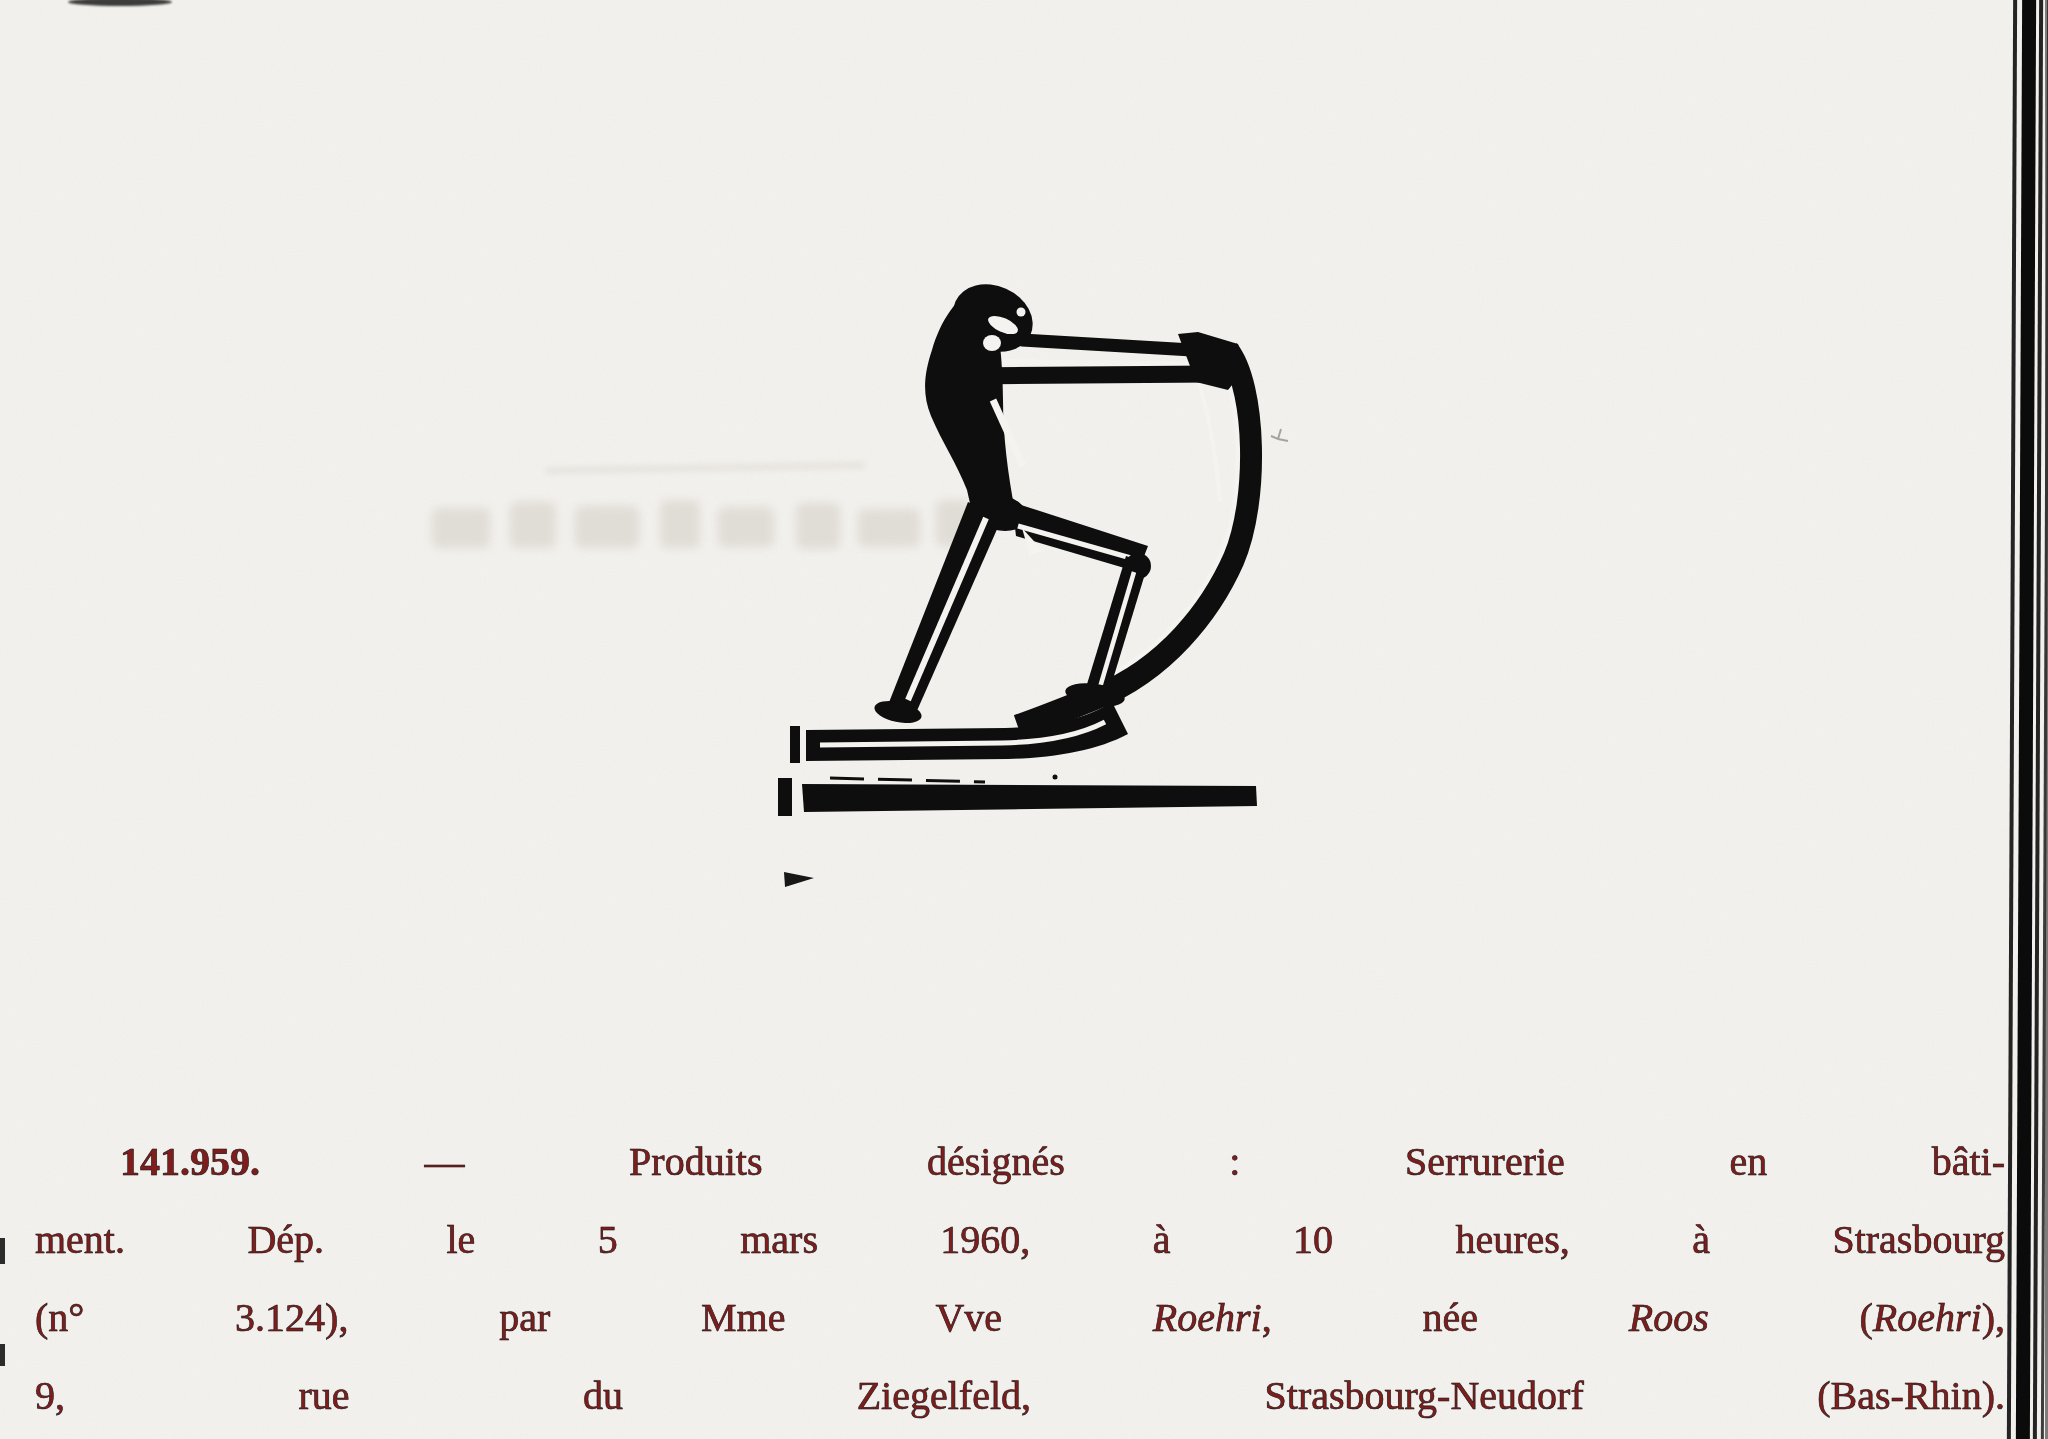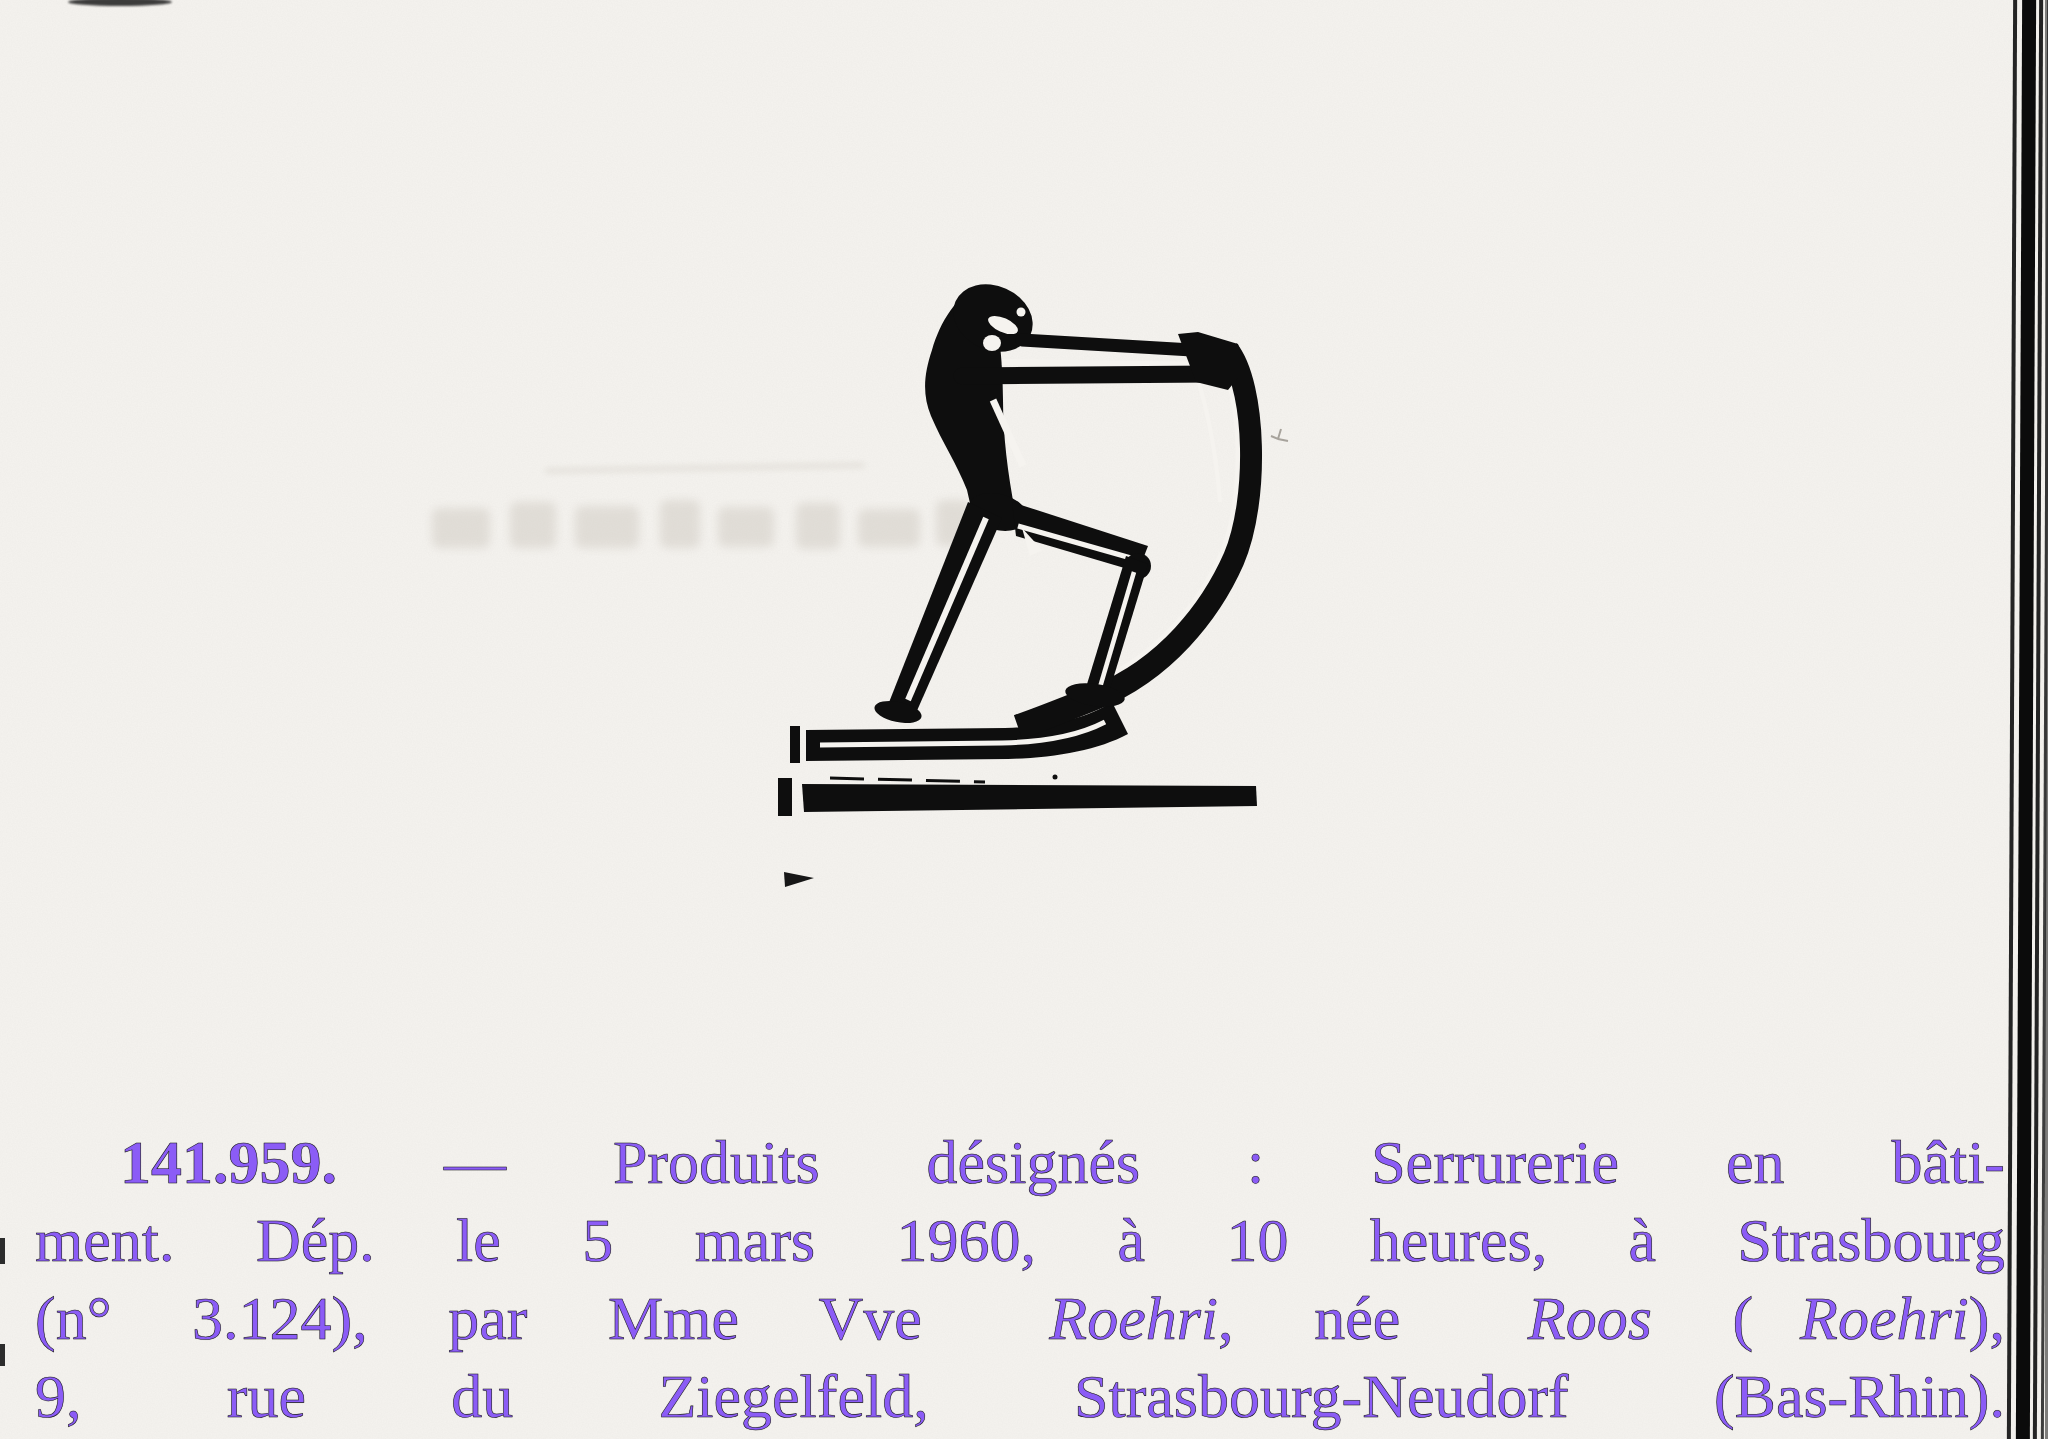--- a/index.html
+++ b/index.html
@@ -26,28 +26,28 @@
     transform:rotate(0.25deg);transform-origin:50% 50%;}
   .edge-rules .r{position:absolute;top:0;bottom:0;}
   .r1{left:6px;width:4px;background:#242424;}
   .r2{left:15px;width:14px;background:#0b0b0b;}
   .r3{left:32px;width:4px;background:#242424;}
   .r4{left:40px;width:3px;background:#3d3d3d;}
   .edge-sliver{position:absolute;right:0;top:0;width:3px;height:100%;background:#303030;opacity:.6;}
   
   .text-block{
     position:absolute;left:35px;top:1123px;width:1970px;
-    font-size:62px;line-height:78px;color:#8b5cf6;
+    font-size:40px;line-height:78px;color:#7f1d1d;
     -webkit-text-stroke:0.55px #161616;
     text-shadow:0 0 1px rgba(20,20,20,.35);
   }
   .text-line{text-align:justify;text-align-last:justify;}
   .text-line.indent{padding-left:85px;}
   .seg-b{font-weight:bold;}
-  .seg-i{font-style:italic;margin-left:47px;}
+  .seg-i{font-style:italic;}
 </style>
 </head>
 <body>
 
 <div class="page">
 
   <svg class="noise-svg" width="2048" height="1439" aria-hidden="true">
     <filter id="grain">
       <feTurbulence type="fractalNoise" baseFrequency="0.8" numOctaves="2" seed="7" stitchTiles="stitch"></feTurbulence>
       <feColorMatrix type="matrix" values="0 0 0 0 0.45  0 0 0 0 0.44  0 0 0 0 0.42  0 0 0 0.09 0"></feColorMatrix>

